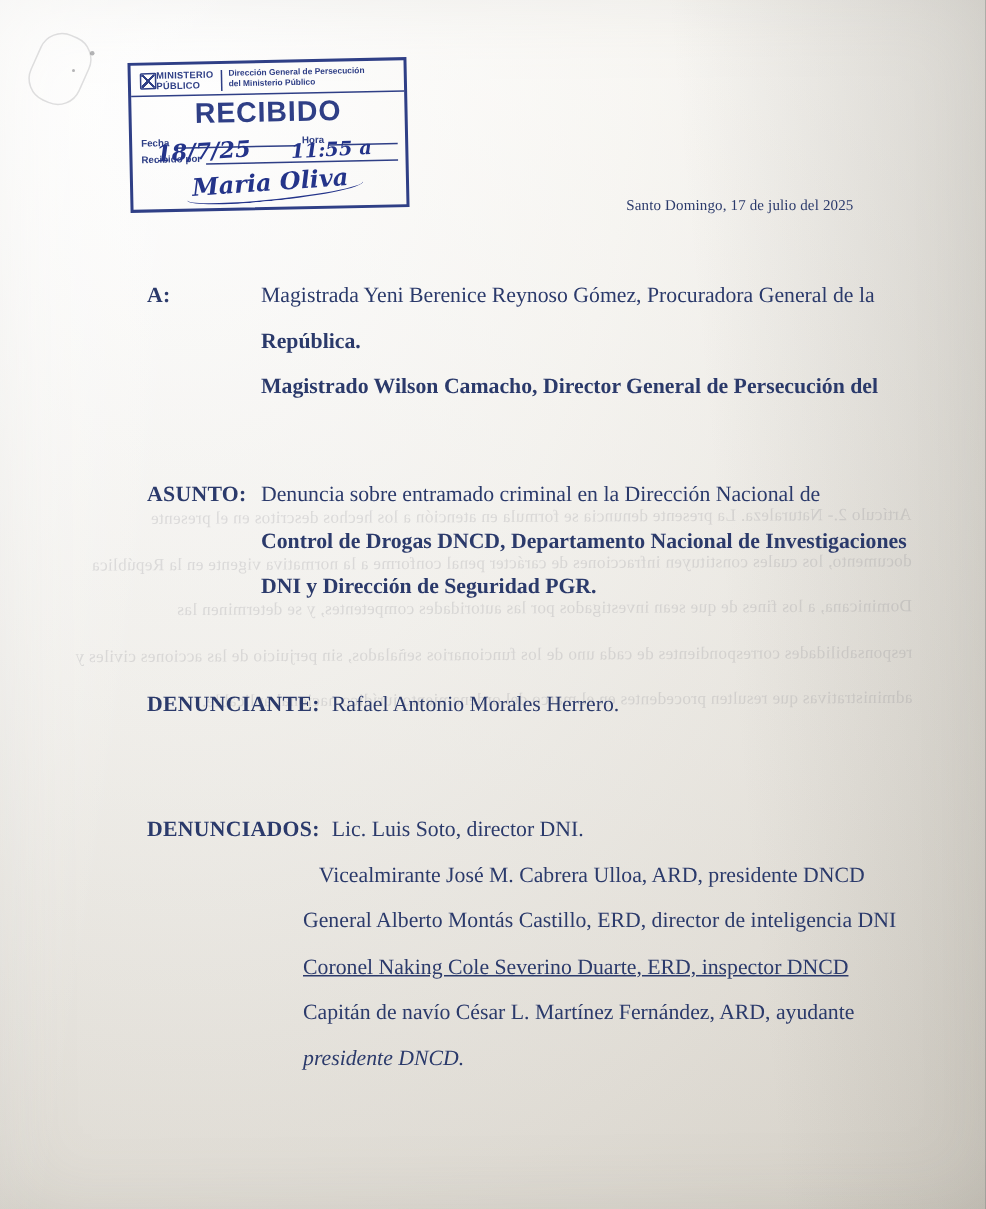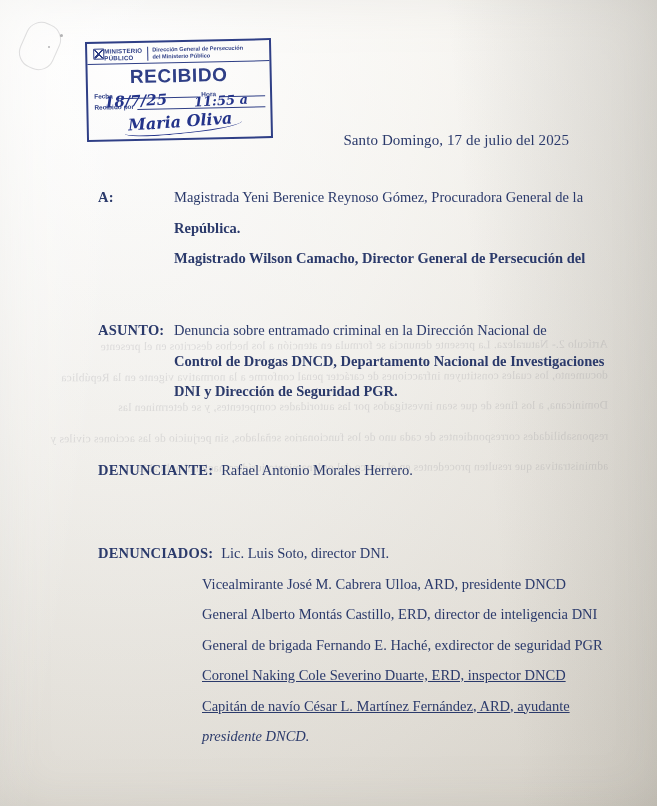--- a/index.html
+++ b/index.html
@@ -161,21 +161,21 @@
     width: 118px; height: 12px;
     border-bottom: 1.4px solid #24348a;
     border-radius: 0 0 60% 40%;
     transform: rotate(-1deg);
   }
   
   .dateline {
     position: absolute;
     right: 88px;
     top: 132px;
-    font-size: 15px;
+    font-size: 10px;
     letter-spacing: 0.1px;
   }
   .block {
     position: absolute;
     left: 98px;
     right: 70px;
   }
   .lbl {
     font-weight: bold;
     letter-spacing: 0.2px;
@@ -267,22 +267,21 @@
         <span class="lbl line">DENUNCIANTE:</span>
         <span class="line">Rafael Antonio Morales Herrero.</span>
       </div>
     </div>
 
     <div class="block denunciados">
       <div class="row row-wide">
         <span class="lbl line">DENUNCIADOS:</span>
         <span class="line">Lic. Luis Soto, director DNI.</span>
       </div>
-      <div class="line" style="padding-left:104px;">Vicealmirante José M. Cabrera Ulloa, ARD, presidente DNCD</div>
+      <div class="line" style="padding-left:104px;text-align:center;">Vicealmirante José M. Cabrera Ulloa, ARD, presidente DNCD</div>
       <div class="line" style="padding-left:104px;">General Alberto Montás Castillo, ERD, director de inteligencia DNI</div>
-      <div class="line" style="padding-left:104px;">General de brigada Fernando E. Haché, exdirector de seguridad PGR</div>
       <div class="line" style="padding-left:104px;text-decoration:underline;">Coronel Naking Cole Severino Duarte, ERD, inspector DNCD</div>
-      <div class="line" style="padding-left:104px;text-decoration:underline;">Capitán de navío César L. Martínez Fernández, ARD, ayudante</div>
+      <div class="line" style="padding-left:104px;">Capitán de navío César L. Martínez Fernández, ARD, ayudante</div>
       <div class="line" style="padding-left:104px;font-style:italic;">presidente DNCD.</div>
     </div>
 
   </div>
 </div>
 
 </body></html>

